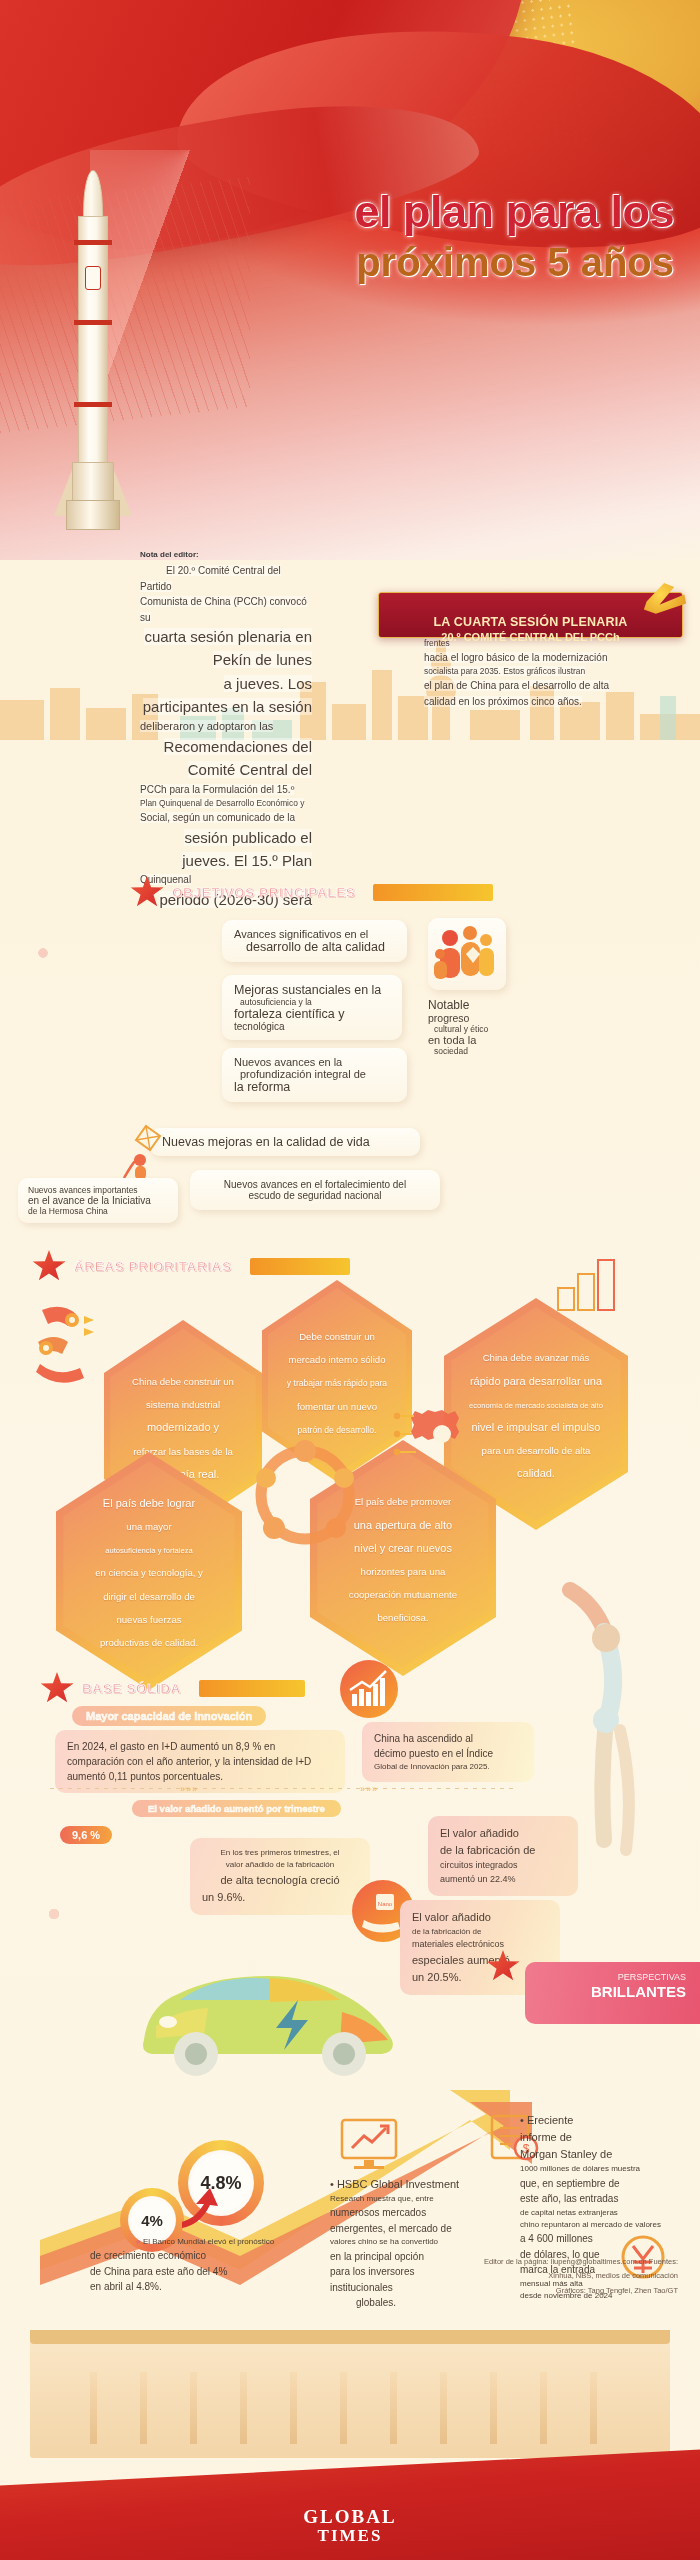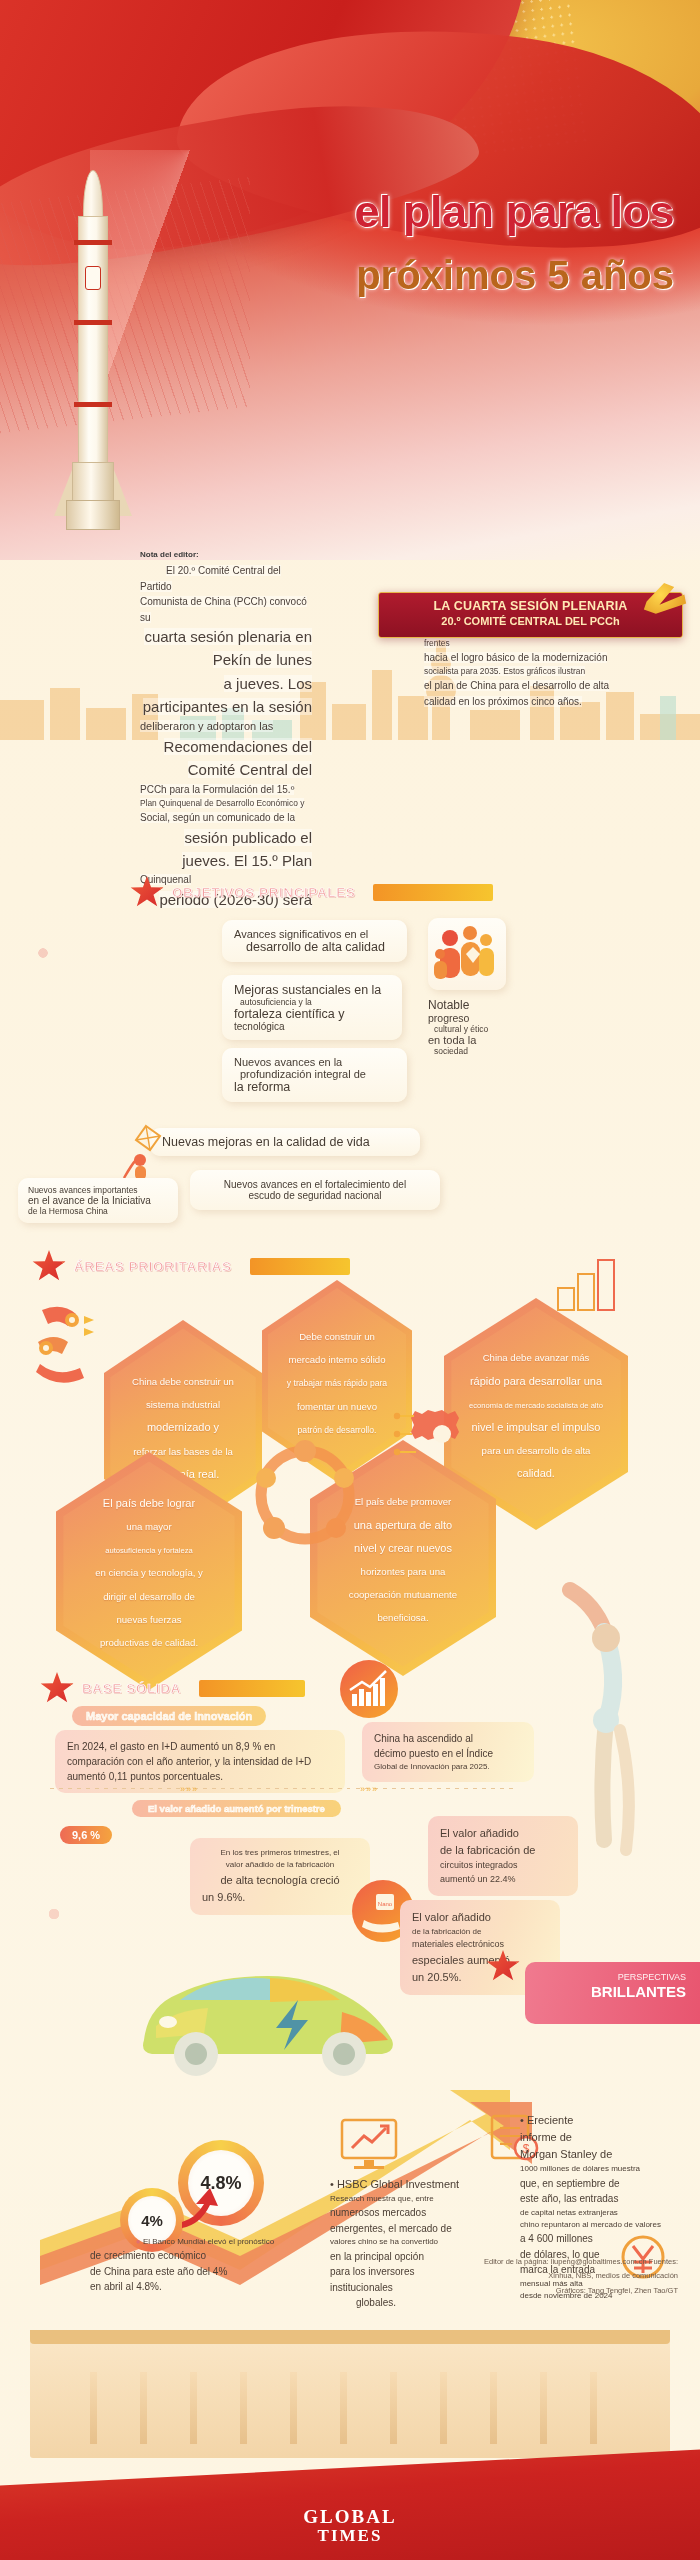--- a/index.html
+++ b/index.html
@@ -47,37 +47,37 @@
   .rk-win { position:absolute; left:23px; width:16px; height:24px; border:1.5px solid #c8301f; border-radius:3px; background:#fffaf0;}
   .rk-skirt { position:absolute; left:10px; top:292px; width:42px; height:42px; background:linear-gradient(90deg,#e3d0ae,#fffaf0 45%,#d6c29c); border:1px solid #cdb893;}
   .rk-base { position:absolute; left:4px; top:330px; width:54px; height:30px; background:linear-gradient(90deg,#ddc9a6,#fff8ea 45%,#cfb98f); border:1px solid #c6b089;}
   .rk-fin { position:absolute; top:300px; width:18px; height:46px; background:#e9d7b6; }
   .rk-fin.l { left:-8px; clip-path:polygon(100% 0,100% 100%,0 100%);}
   .rk-fin.r { left:52px; clip-path:polygon(0 0,100% 100%,0 100%);}
 
   .title-block { position:absolute; right:26px; top:188px; width:430px; text-align:right; }
   .t1,.t2 { font-size:45px; font-weight:700; color:#cf2233; letter-spacing:-.5px; line-height:1.06;
             text-shadow:0 0 5px rgba(255,255,255,.95), 1px 1px 0 #fff, -1px -1px 0 #fff; }
-  .t3 { font-size:40px; font-weight:700; color:#b9651c; line-height:1.15; margin-top:16px;
+  .t3 { font-size:40px; font-weight:700; color:#b9651c; line-height:1.15; margin-top:3px;
         text-shadow:0 0 5px rgba(255,255,255,.9), 1px 1px 0 #fff; }
 
   
   .note-wrap { position:absolute; top:490px; left:0; width:700px; height:250px; }
   .skyline { position:absolute; bottom:0; left:0; width:700px; height:110px; opacity:.55; }
   .note-label { position:absolute; left:140px; top:60px; font-size:8px; color:#3a3a3a; font-weight:600;}
   .note-col { position:absolute; width:172px; font-size:9.2px; color:#4a3f39; line-height:1.55; }
   .note-col.l { left:140px; top:73px; }
   .note-col.r { left:424px; top:118px; width:186px; text-align:left;}
   .note-col span { background:rgba(255,255,255,.42); } .nl-2{font-size:10px;} .nl-3{font-size:15px;text-align:right;}
   .nl-4{font-size:8.4px;} .nl-big{font-size:11px;}
 
   .plenary { position:absolute; left:378px; top:592px; width:305px; height:46px;
     background:linear-gradient(180deg,#b01b2e,#8d1122); border:1.5px solid #e8b64a; border-radius:3px;
     box-shadow:0 2px 8px rgba(120,15,25,.35); }
-  .plenary .l1 { color:#ffe9b5; font-size:12.5px; font-weight:700; text-align:center; margin-top:6px; letter-spacing:.2px;}
+  .plenary .l1 { color:#ffe9b5; font-size:12.5px; font-weight:700; text-align:center; margin-top:22px; letter-spacing:.2px;}
   .plenary .l2 { color:#ffe9b5; font-size:11px; font-weight:700; text-align:center; margin-top:2px;}
   .hammer { position:absolute; right:-6px; top:-12px; width:46px; height:34px;
     background:radial-gradient(circle at 40% 40%, #ffd84d, #e8a42a 70%); clip-path:polygon(10% 60%,48% 6%,70% 18%,38% 70%,92% 40%,96% 66%,30% 96%,4% 84%); }
 
   
   .sec-head { position:absolute; display:flex; align-items:center; gap:8px; }
   .sec-star { width:34px; height:33px; background:linear-gradient(135deg,#ef5a3a,#d4262a);
     clip-path:polygon(50% 0%,62% 34%,98% 35%,69% 57%,80% 92%,50% 71%,20% 92%,31% 57%,2% 35%,38% 34%); position:relative; }
   .sec-star:after { content:""; position:absolute; right:-9px; top:8px; width:13px; height:24px;
     background:linear-gradient(180deg,#f07a4e,#d8383a); clip-path:polygon(0 0,100% 18%,70% 100%,0 86%); }

